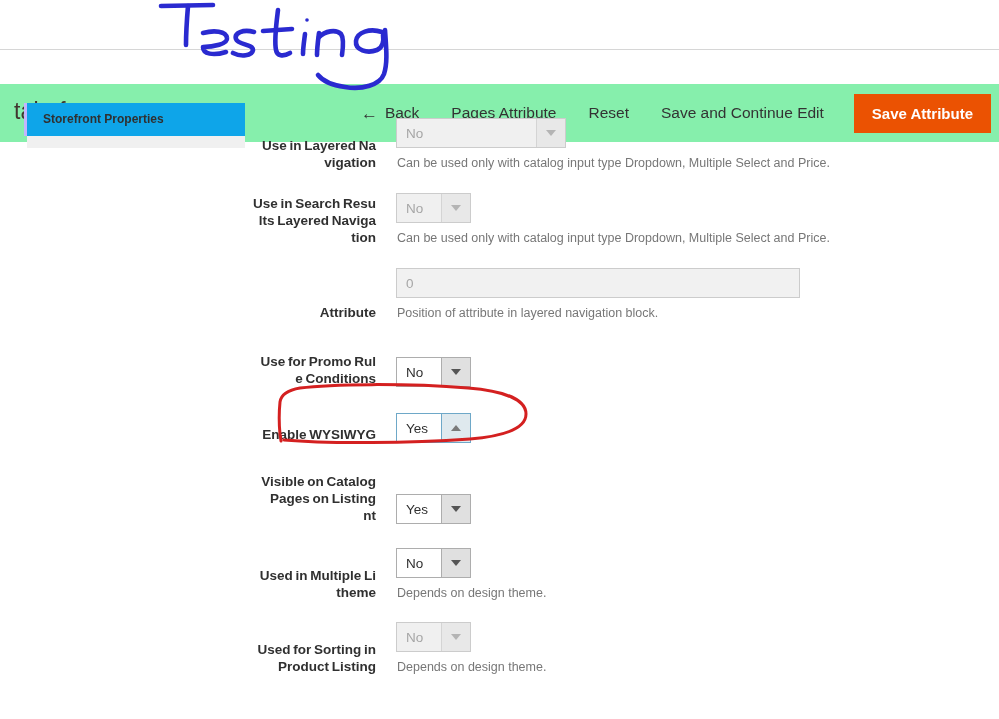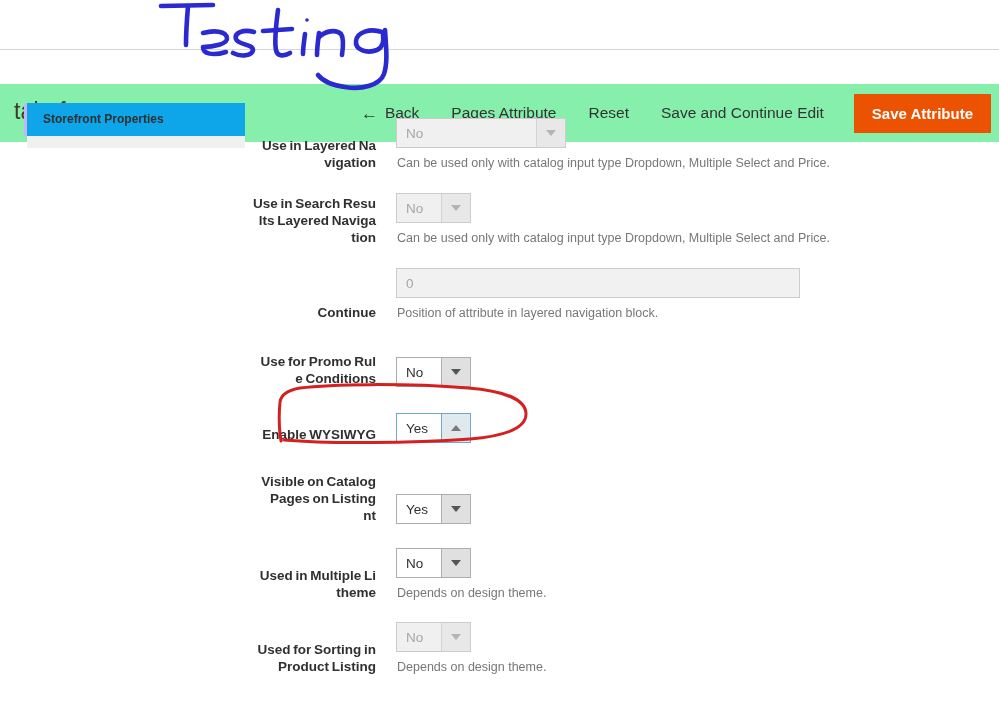--- a/index.html
+++ b/index.html
@@ -195,21 +195,21 @@
           <span class="arrow">
               <i></i>
             </span>
         </div>
         <div class="hint">Can be used only with catalog input type Dropdown, Multiple Select and Price.</div>
       </div>
     </div>
 
     <div class="field" style="margin-top:22px;">
       <div class="f-label">
-        <span class="l">Continue</span>
+        <span class="l">Attribute</span>
       </div>
       <div class="f-control">
         <input class="txt" type="text" readonly="" disabled="" value="0" style="">
         <div class="hint">Position of attribute in layered navigation block.</div>
       </div>
     </div>
 
     <div class="field" style="margin-top:26px;">
       <div class="f-label">
         <span class="l">Use for Promo Rul</span>

